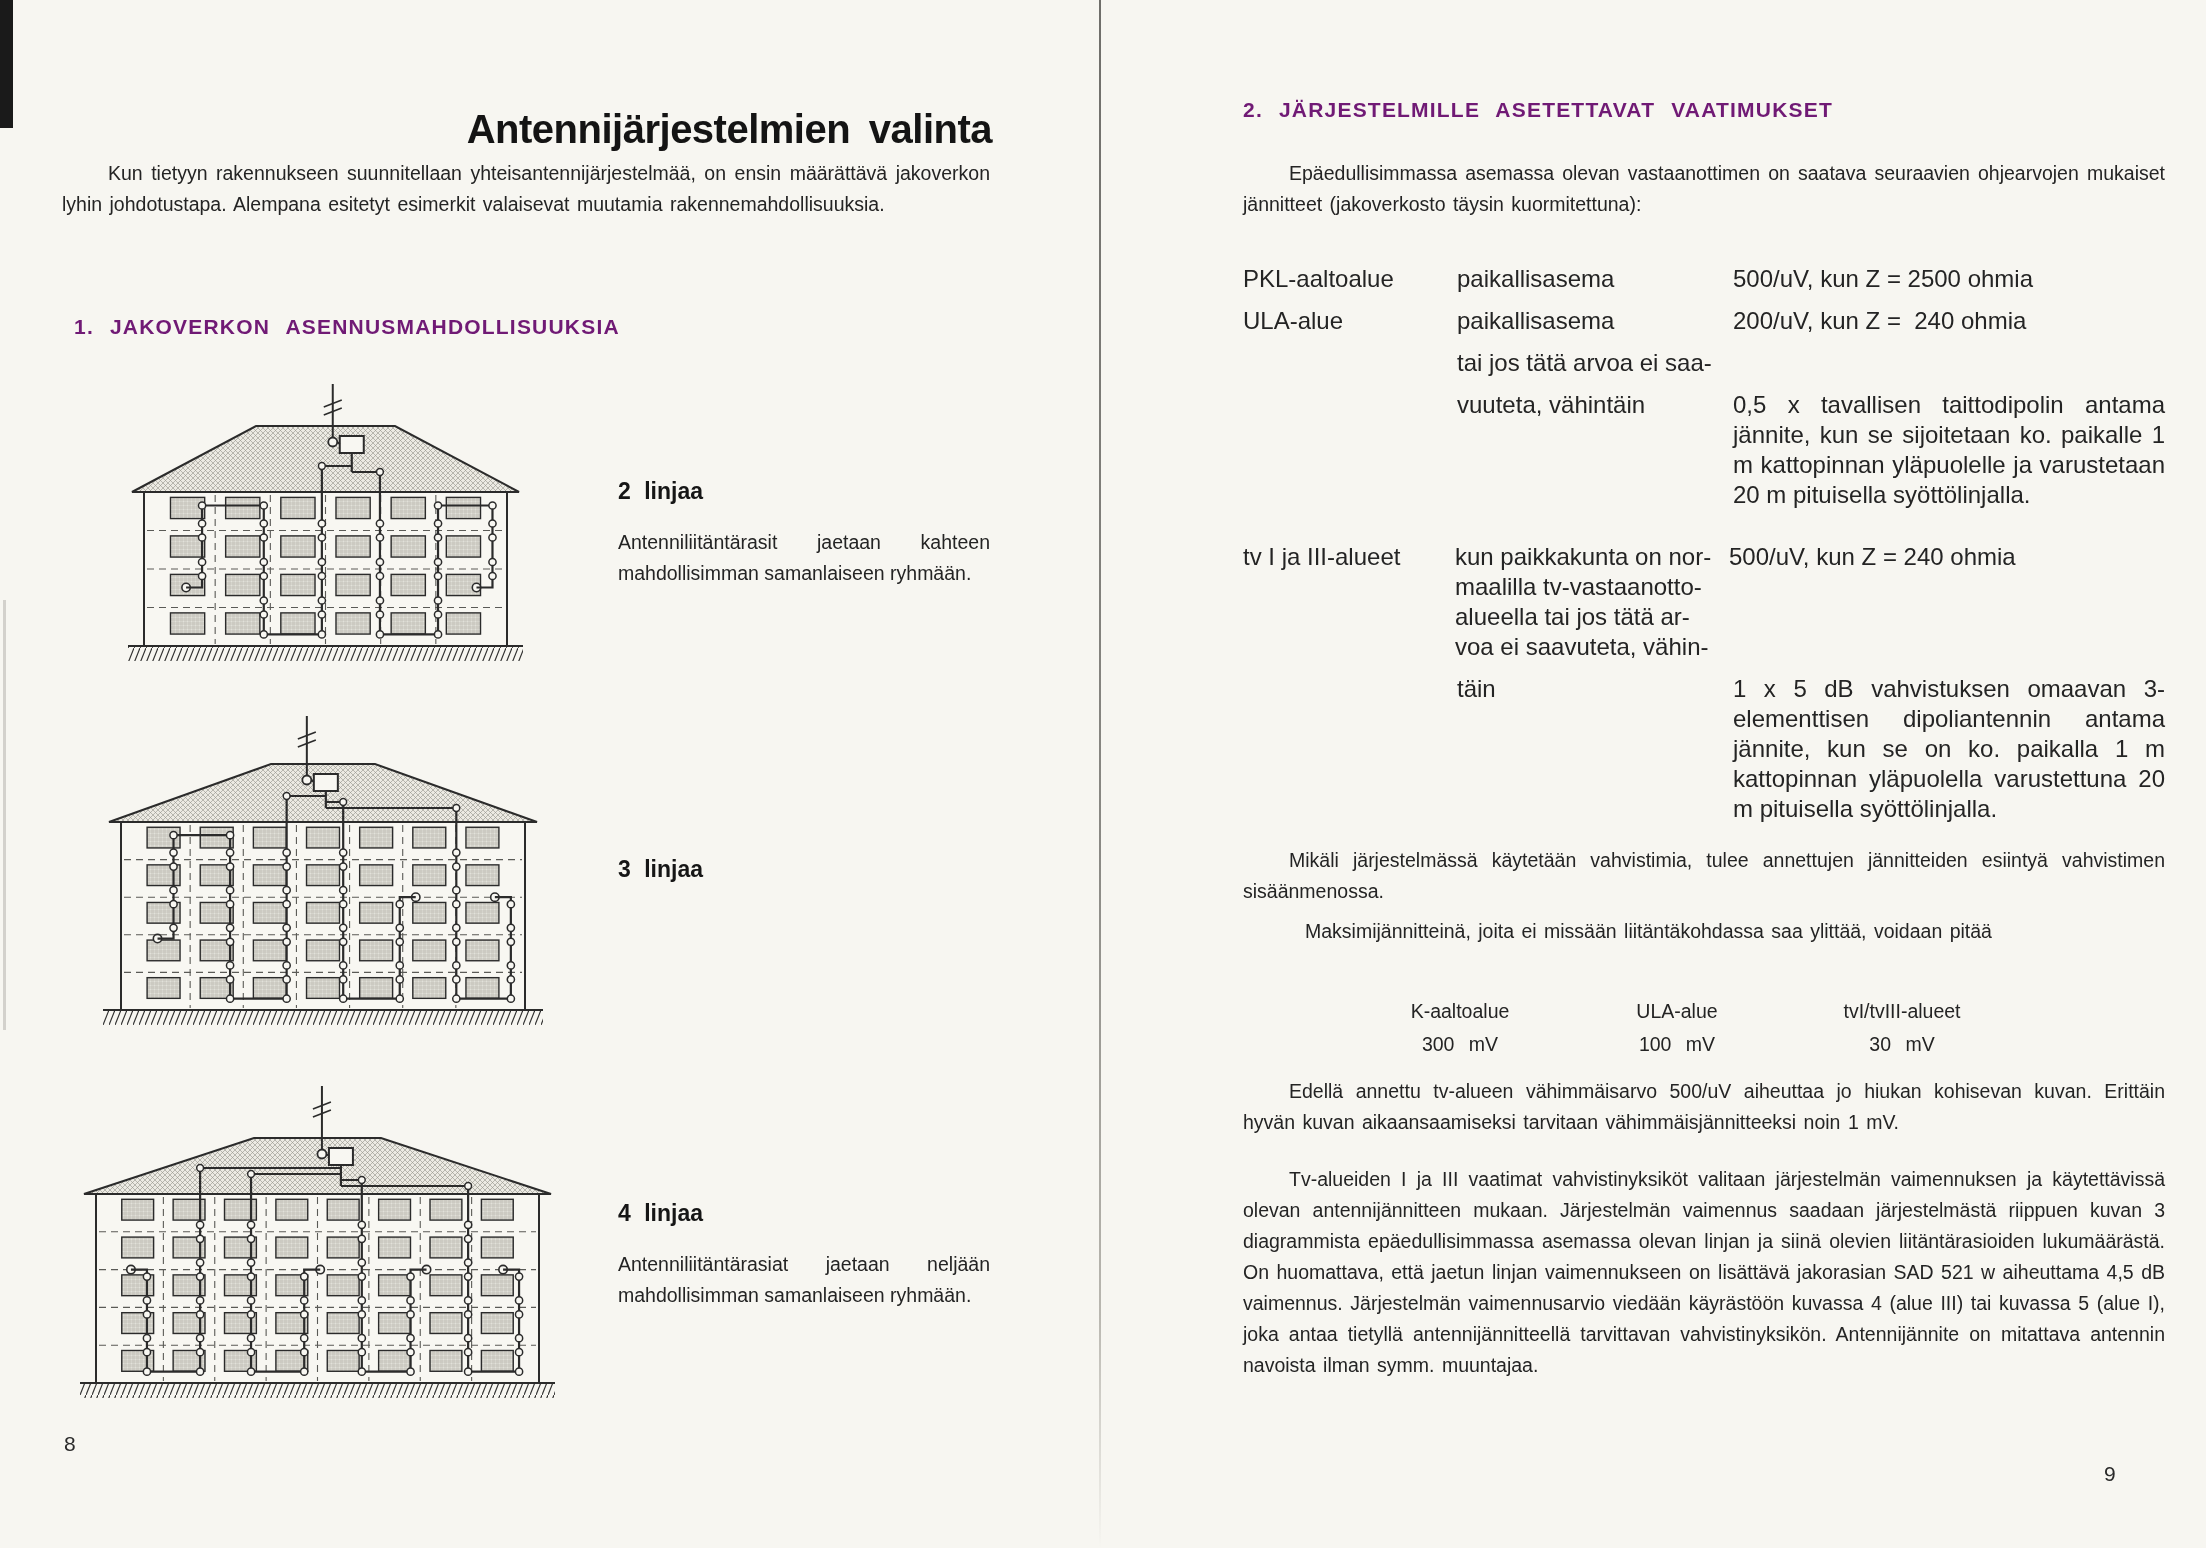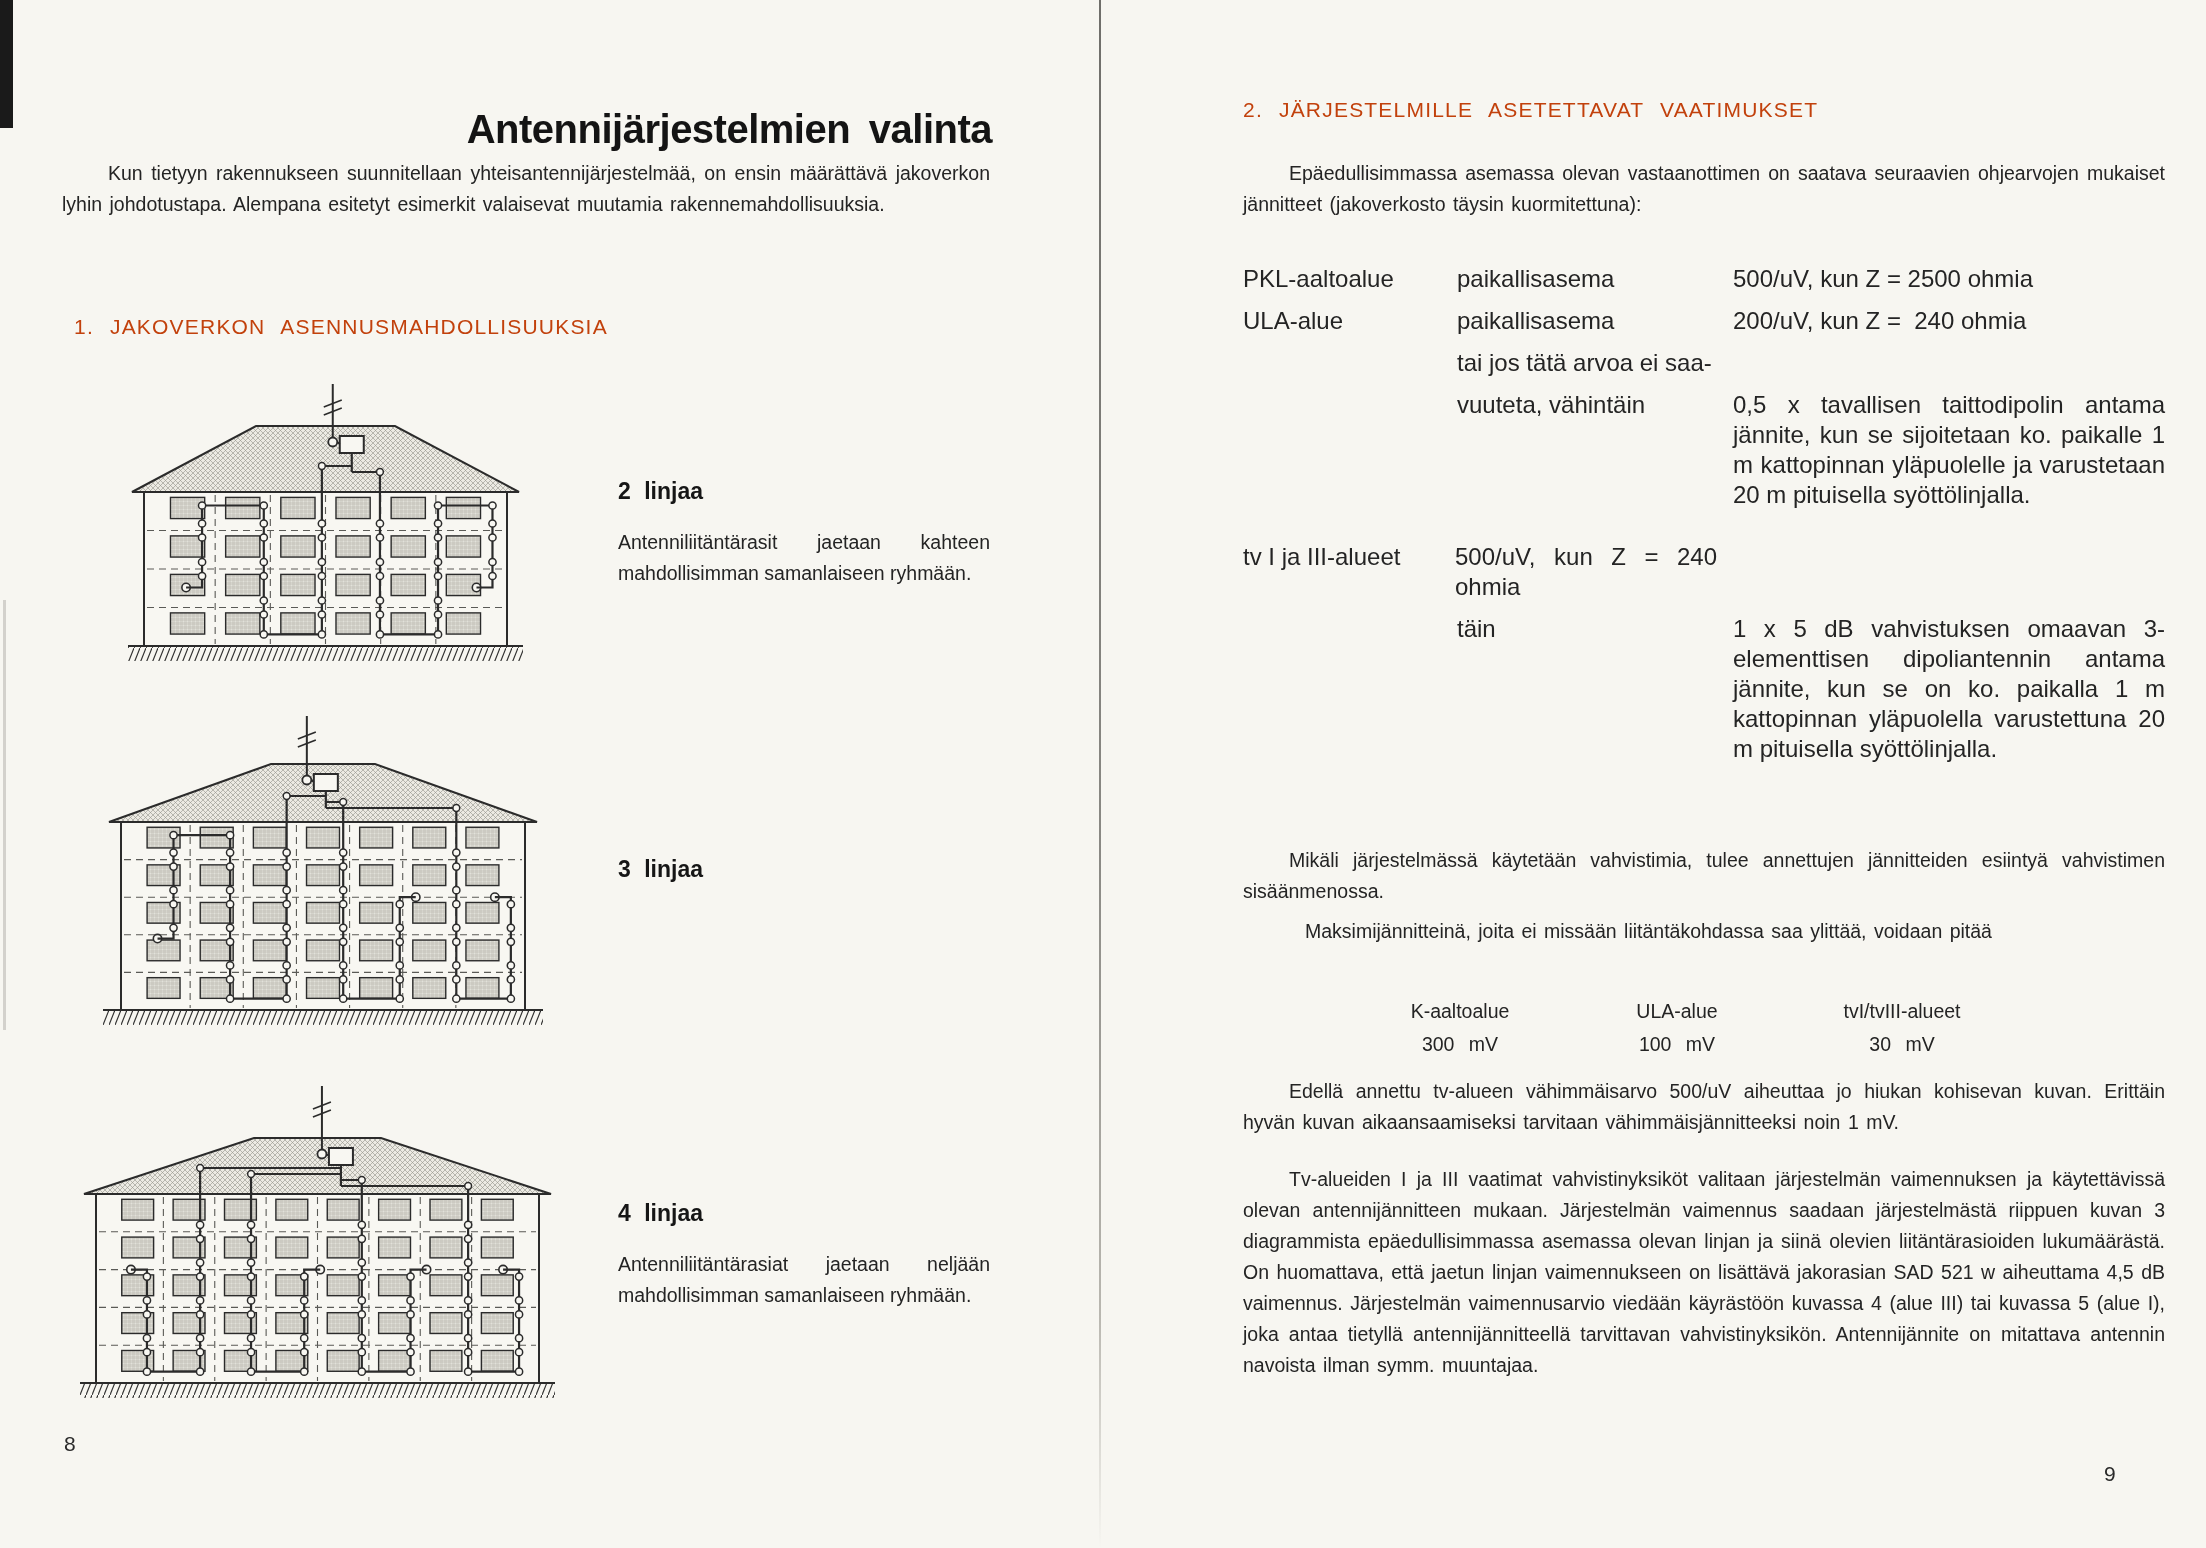--- a/index.html
+++ b/index.html
@@ -13,21 +13,21 @@
   .edge-top{position:absolute;left:0;top:0;width:13px;height:128px;background:#1a1a1a;}
   .edge-faint{position:absolute;left:3px;top:600px;width:3px;height:430px;background:#8f8d86;opacity:.35;}
   .gutter{position:absolute;left:1099px;top:0;width:2px;height:1548px;
     background:linear-gradient(#6f6e6a 0%,#8a8984 55%,#b9b7b0 85%,rgba(185,183,176,0) 100%);}
   
   .body-text{font-size:19.5px;line-height:31px;text-align:justify;text-align-last:left;word-spacing:2px;color:#242424;}
   .indent{text-indent:46px;}
   .abs{position:absolute;}
   
   .title{font-size:40px;font-weight:700;letter-spacing:-0.5px;text-align:right;color:#141414;word-spacing:8px;}
-  .sec-heading{font-size:21px;font-weight:400;letter-spacing:1.2px;word-spacing:9px;color:#c2410c;}
+  .sec-heading{font-size:21px;font-weight:700;letter-spacing:1.2px;word-spacing:9px;color:#701a75;}
   .fig-caption-label{font-size:23px;font-weight:700;word-spacing:7px;color:#161616;margin-bottom:22px;}
   .fig-caption-text{font-size:19.5px;line-height:31px;text-align:justify;text-align-last:left;color:#242424;}
   .pagenum{font-size:21px;color:#2a2a2a;}
   
   .req-row{display:grid;grid-template-columns:200px 262px 1fr;column-gap:14px;}
   .req-row.gap-before{margin-top:20px;gap:12px;}
   .req-band,.req-cond,.req-val{font-size:24px;line-height:30px;color:#242424;margin-top:12px;}
   .req-cond{white-space:pre-line;}
   .req-val{white-space:pre-wrap;text-align:justify;text-align-last:left;}
   
@@ -481,20 +481,24 @@
           <div class="req-cond">tai jos tätä arvoa ei saa-</div>
           <div class="req-val"></div>
         </div>
         <div class="req-row">
           <div class="req-band"></div>
           <div class="req-cond">vuuteta, vähintäin</div>
           <div class="req-val">0,5 x tavallisen taittodipolin antama jännite, kun se sijoitetaan ko. paikalle 1 m kattopinnan yläpuolelle ja varustetaan 20 m pituisella syöttölinjalla.</div>
         </div>
         <div class="req-row gap-before">
           <div class="req-band">tv I ja III-alueet</div>
+          <div class="req-cond">kun paikkakunta on nor-
+maalilla tv-vastaanotto-
+alueella tai jos tätä ar-
+voa ei saavuteta, vähin-</div>
           <div class="req-val">500/uV, kun Z = 240 ohmia</div>
         </div>
         <div class="req-row">
           <div class="req-band"></div>
           <div class="req-cond">täin</div>
           <div class="req-val">1 x 5 dB vahvistuksen omaavan 3-elementtisen dipoliantennin antama jännite, kun se on ko. paikalla 1 m kattopinnan yläpuolella varustettuna 20 m pituisella syöttölinjalla.</div>
         </div>
       </div>
     <p class="abs body-text indent" style="left:1243px;top:845px;width:922px;margin:0;">Mikäli järjestelmässä käytetään vahvistimia, tulee annettujen jännitteiden esiintyä vahvistimen sisäänmenossa.</p>
     <p class="abs body-text indent" style="left:1243px;top:900px;width:922px;margin:16px;">Maksimijännitteinä, joita ei missään liitäntäkohdassa saa ylittää, voidaan pitää</p>

